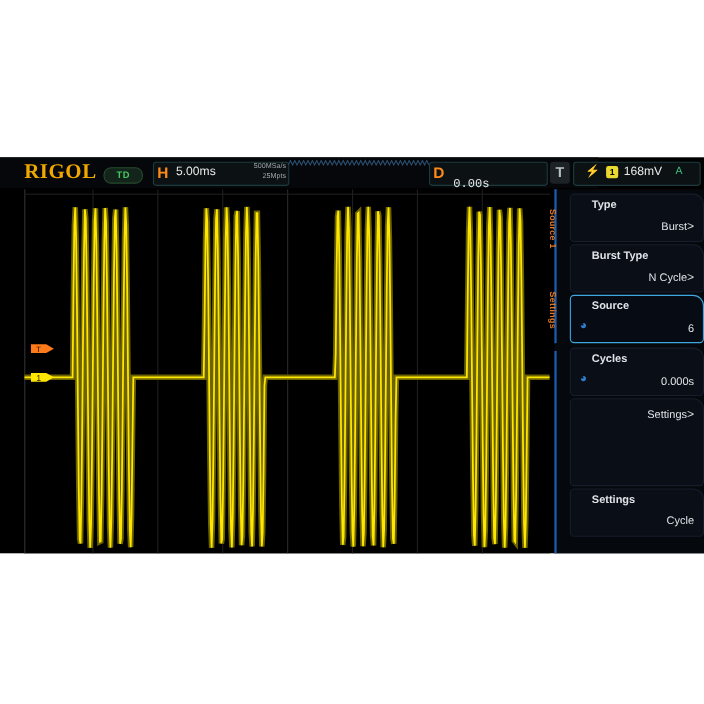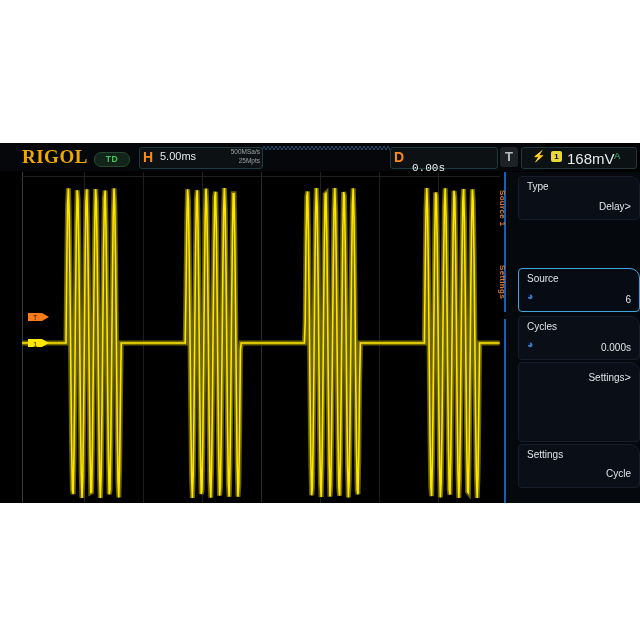--- a/index.html
+++ b/index.html
@@ -32,38 +32,38 @@
   .d-letter{position:absolute;left:392px;top:5px;width:14px;color:#ff8a1a;font-size:14px;font-weight:bold;
         text-align:center;line-height:18px;}
   .d-val{position:absolute;left:412px;top:19px;font-size:11px;color:#e8e8e8;font-family:Liberation Mono, monospace;}
   .t-letter{position:absolute;left:500px;top:4px;width:18px;height:20px;background:#1d2226;border-radius:3px;
         color:#b9c0c4;font-size:13px;font-weight:bold;text-align:center;line-height:20px;}
   .trigblock{position:absolute;left:521px;top:4px;width:114px;height:20px;background:#0c1214;
         border:1px solid #1d3b3f;border-radius:3px;}
   .trig-bolt{position:absolute;left:532px;top:8px;font-size:11px;color:#e8d830;line-height:11px;}
   .trig-ch{position:absolute;left:551px;top:8px;width:11px;height:11px;background:#e8d830;border-radius:2px;
         color:#000;font-size:8px;font-weight:bold;text-align:center;line-height:11px;}
-  .trig-lvl{position:absolute;left:567px;top:7px;font-size:15px;color:#e8e8e8;}
+  .trig-lvl{position:absolute;left:567px;top:7px;font-size:11px;color:#e8e8e8;}
   .trig-mode{position:absolute;left:614px;top:7px;font-size:9.5px;color:#3fbf7f;}
 
   
   #plot{position:absolute;left:22px;top:29px;width:478px;height:400px;background:#000;overflow:hidden;}
   .gridline-v{position:absolute;top:0;width:1px;height:400px;background:#1e1e1e;}
   .gridline-h{position:absolute;left:0;height:1px;width:478px;background:#1e1e1e;}
   .center-v{position:absolute;left:239px;top:0;width:1px;height:400px;background:#2a2a2a;}
   .axis-left{position:absolute;left:0;top:0;width:1px;height:400px;background:#3a3a3a;}
 
   .trig-arrow{position:absolute;left:6px;top:139px;width:22px;height:12px;}
   .gnd-arrow{position:absolute;left:6px;top:165px;width:22px;height:12px;}
 
   
   #rightmenu{position:absolute;left:504px;top:29px;width:136px;height:430px;background:#05080d;}
   .menu-item{position:absolute;left:14px;width:120px;background:#0a0e16;border-radius:4px 10px 4px 4px;
         border:1px solid #161d2b;}
-  .menu-label{position:absolute;left:8px;top:4px;font-size:10px;color:#dfe3e8;}
+  .menu-label{position:absolute;left:19px;top:4px;font-size:10px;color:#dfe3e8;font-weight:bold;}
   .menu-value{position:absolute;right:8px;font-size:10px;color:#dfe3e8;text-align:right;}
   .chev{color:#dfe3e8;font-size:11px;}
   .knob-icon{position:absolute;left:8px;width:12px;height:12px;color:#2f7fd0;font-size:11px;line-height:12px;}
   #cycles-item{border:1px solid #3fa7e0;background:#070c14;}
   .blue-edge{position:absolute;left:504px;width:2px;background:#1a5fb4;}
 
   .vtab{position:absolute;left:494px;width:13px;color:#e07a28;font-size:8px;font-weight:bold;
         writing-mode:vertical-rl;text-align:center;letter-spacing:.3px;}
 </style>
 </head>
@@ -133,24 +133,30 @@
       <path d="M0 2 H14 L21 6 L14 10 H0 Z" fill="#ffe600"></path>
       <text x="5" y="9.5" font-size="8" fill="#302c00" font-family="Liberation Sans">1</text>
     </svg>
   </div>
 
   <div id="rightmenu">
 
     <div class="menu-item" style="top:4px;height:42px">
       <div class="menu-label">Type</div>
       <div class="menu-value" style="top:23px">
-        <span>Delay</span><span class="chev">&gt;</span>
+        <span>Burst</span><span class="chev">&gt;</span>
       </div>
     </div>
 
+    <div class="menu-item" style="top:50px;height:42px">
+      <div class="menu-label">Burst Type</div>
+      <div class="menu-value" style="top:23px">
+        <span>N Cycle</span><span class="chev">&gt;</span>
+      </div>
+    </div>
 
     <div class="menu-item" id="cycles-item" style="top:96px;height:42px">
       <div class="menu-label">Source</div>
       <div class="knob-icon" style="top:21px">◕</div>
       <div class="menu-value" style="top:25px">6</div>
     </div>
 
     <div class="menu-item" style="top:144px;height:42px">
       <div class="menu-label">Cycles</div>
       <div class="knob-icon" style="top:21px">◕</div>

